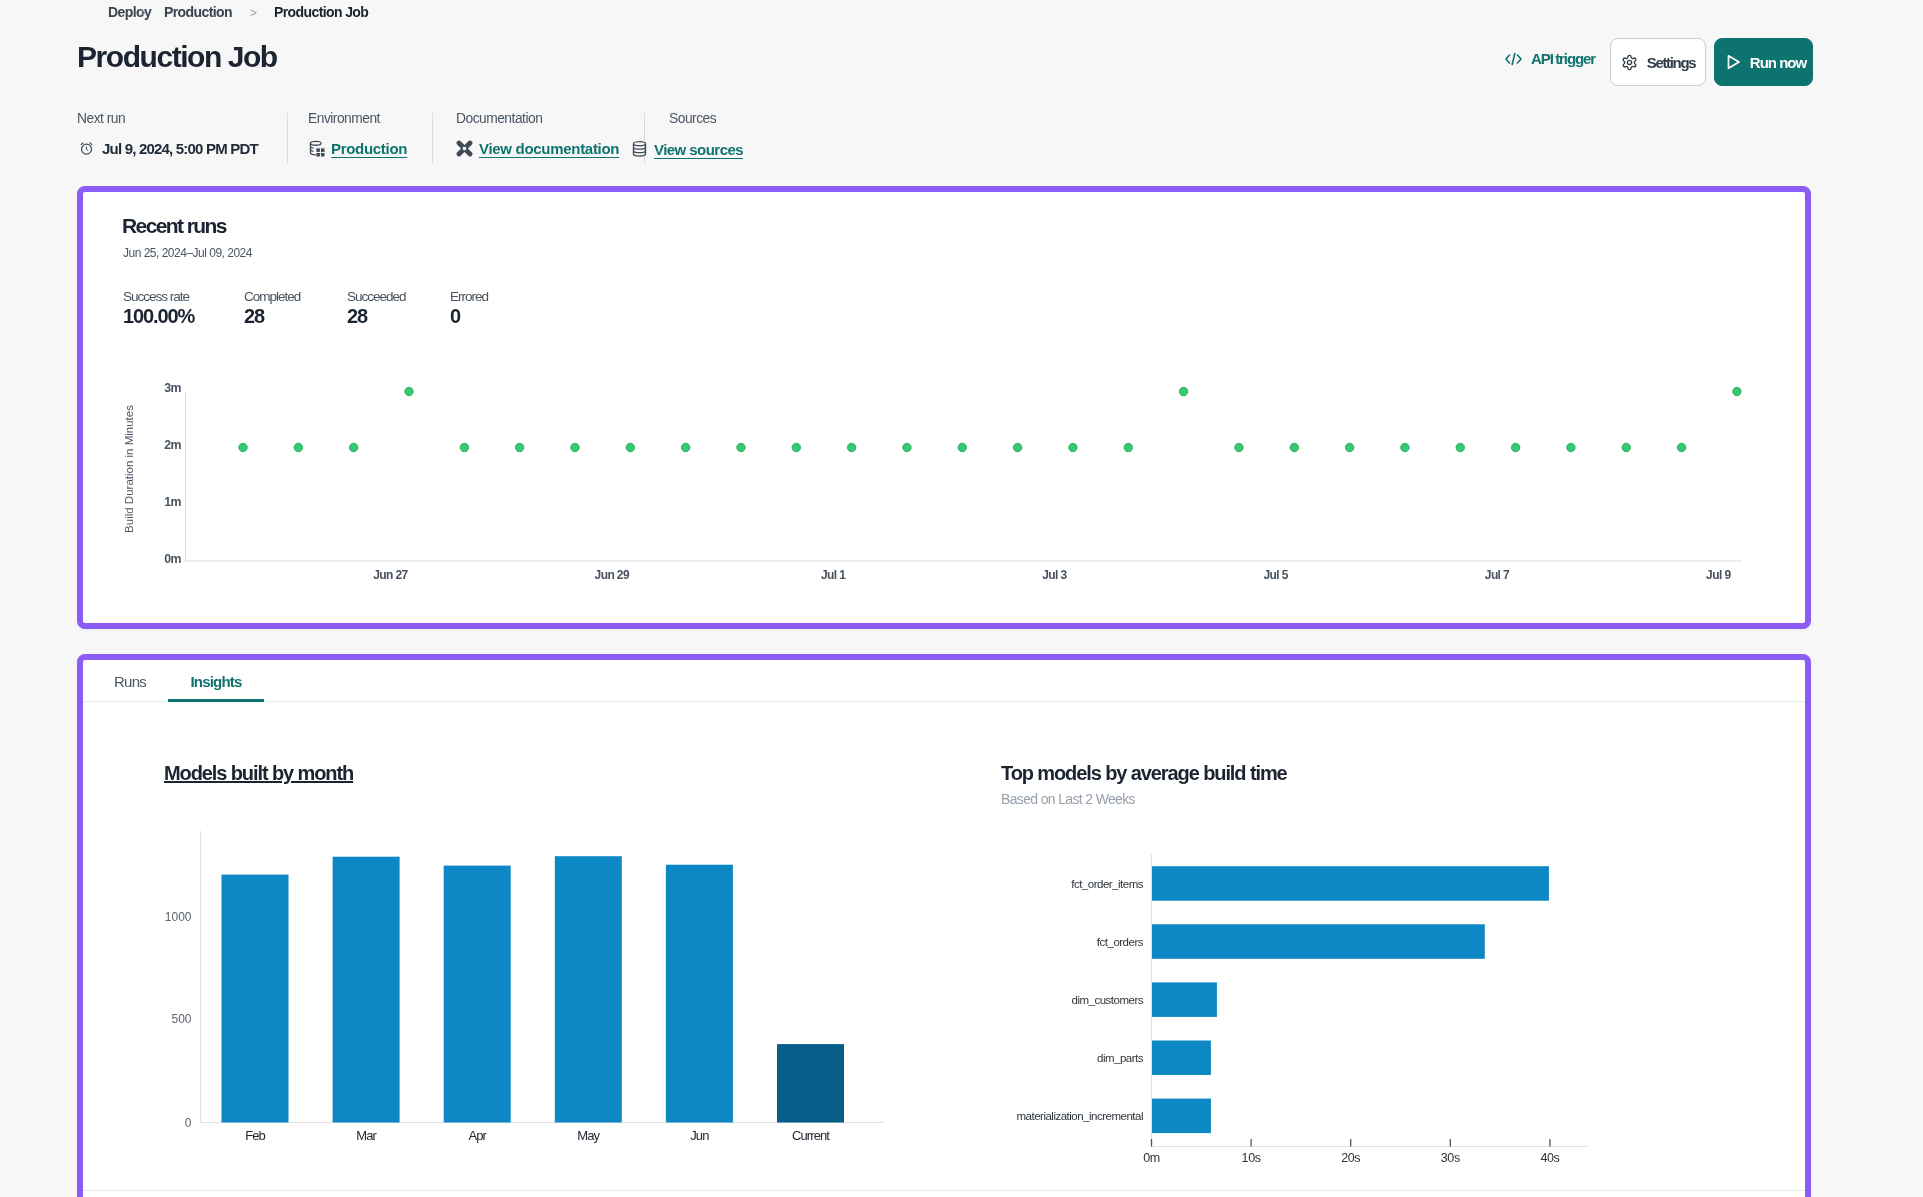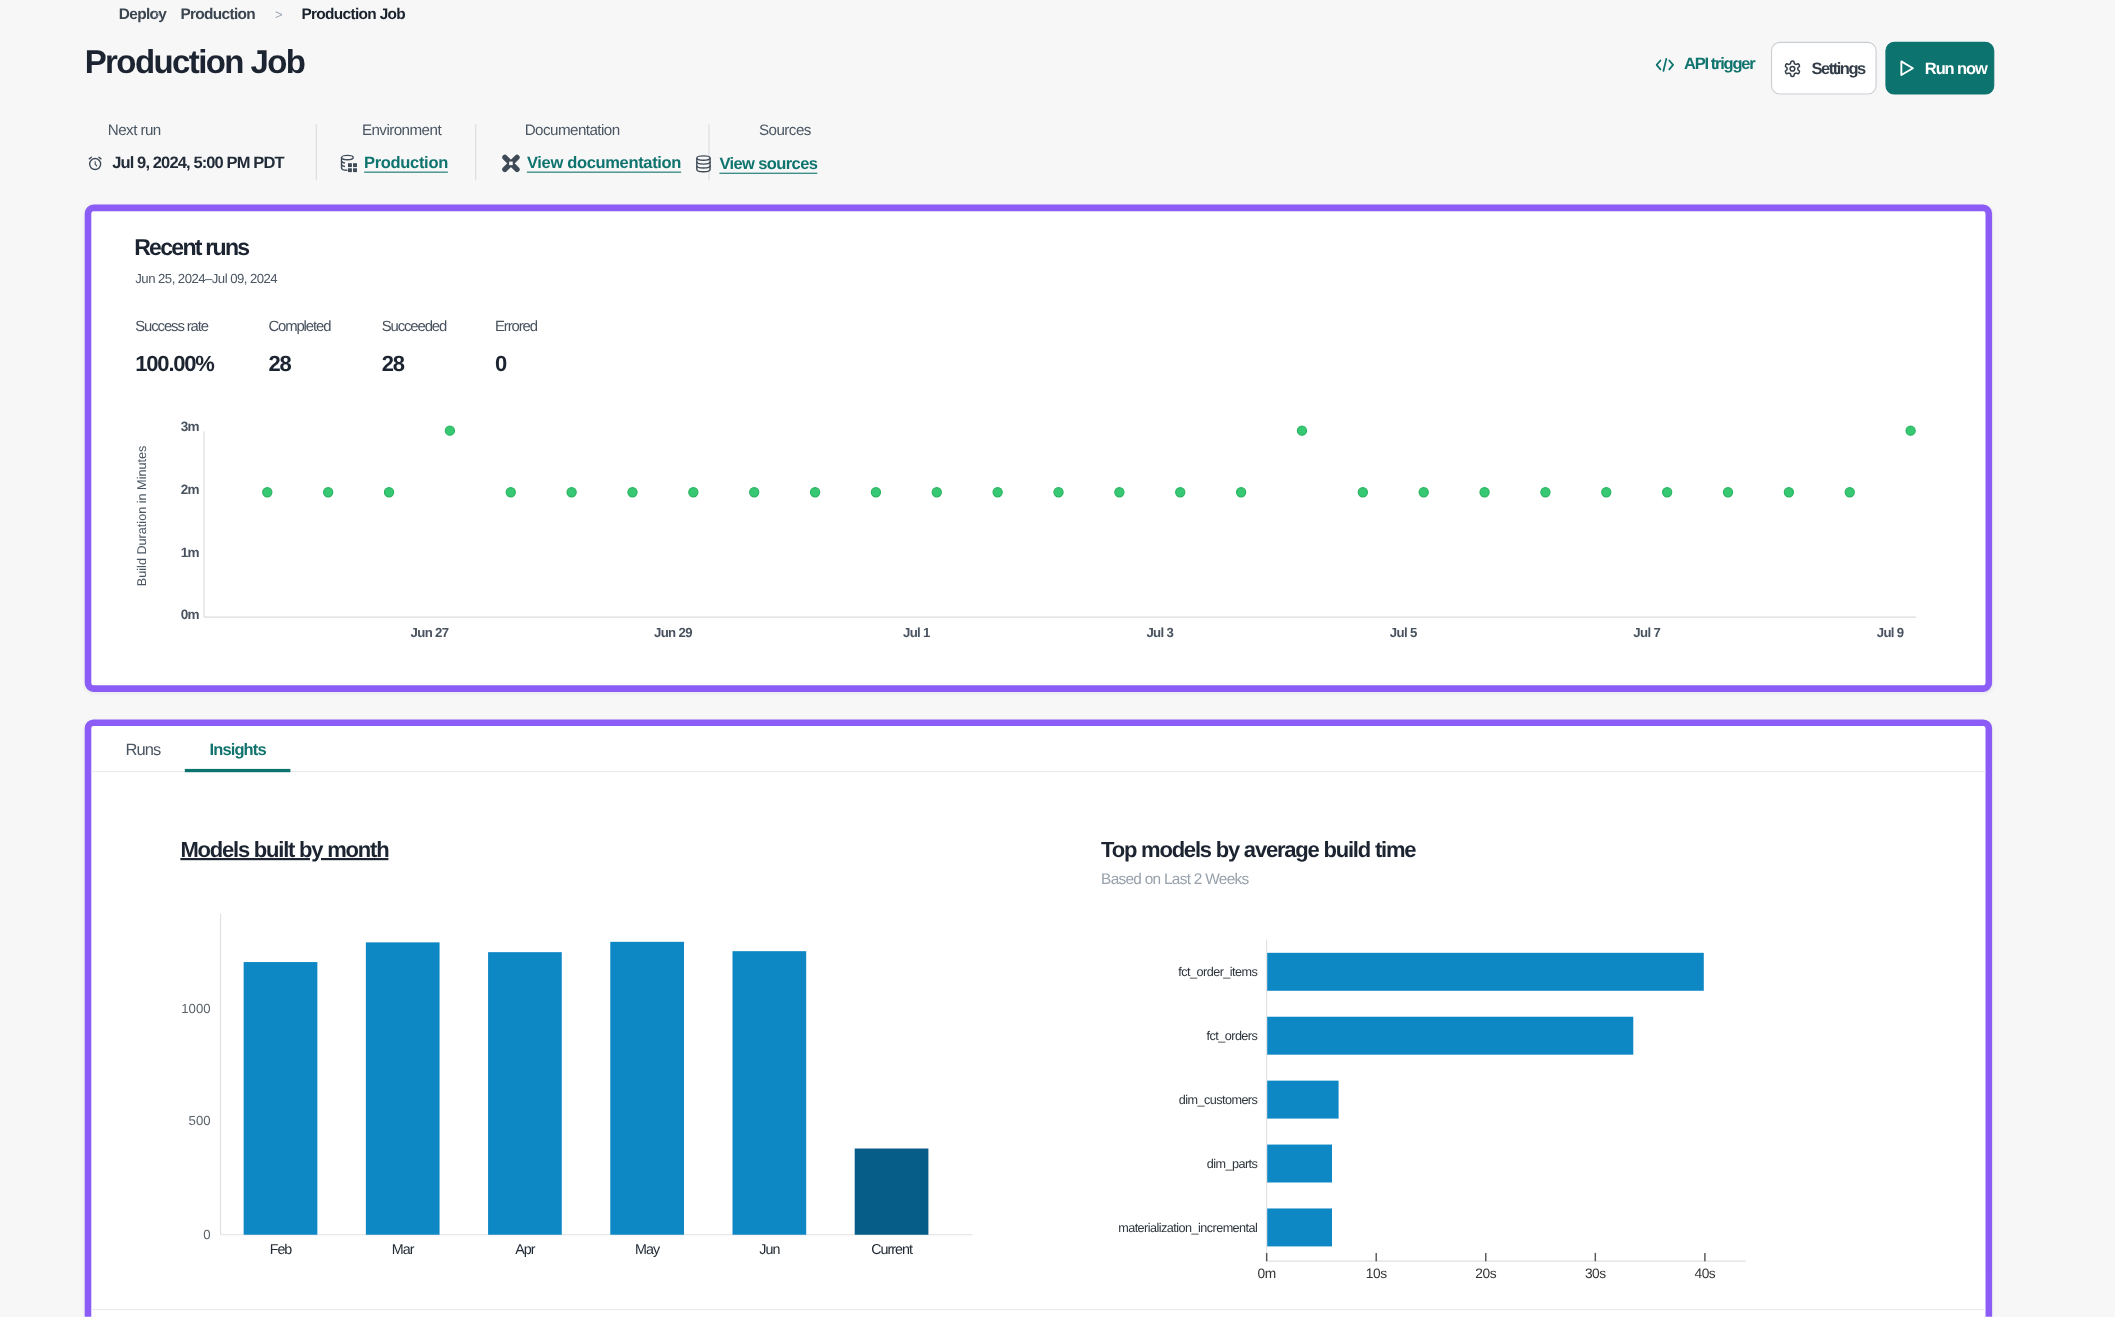--- a/index.html
+++ b/index.html
@@ -12,35 +12,35 @@
 .crumb.sep { color:#9aa5ae; font-weight:400; font-size:12px; top:6px; letter-spacing:0; }
 .crumb.cur { color:#1a222c; }
 .pagetitle { position:absolute; left:77px; top:40px; font-size:30px; font-weight:700; letter-spacing:-1.45px; color:#1c2431; }
 
 .apitrigger { position:absolute; left:1505px; top:50px; display:flex; align-items:center; gap:9px; color:#0f736e; font-size:15px; font-weight:600; letter-spacing:-1.1px; }
 .btn { position:absolute; top:38px; height:48px; border-radius:8px; display:flex; align-items:center; justify-content:center; gap:9px; font-size:15px; font-weight:600; }
 .btn-settings { left:1610px; width:96px; background:#fff; border:1px solid #c9ced3; color:#333d48; letter-spacing:-1.35px; }
 .btn-run { left:1714px; width:99px; background:#0d736e; color:#fff; border:1px solid #0d736e; letter-spacing:-1.0px; padding-left:5px; }
 
 
-.metalabel { position:absolute; top:111px; font-size:13.8px; color:#4b5663; letter-spacing:-0.5px;margin-left:21px; }
+.metalabel { position:absolute; top:111px; font-size:13.8px; color:#4b5663; letter-spacing:-0.5px; }
 .metaval { position:absolute; top:140px; display:flex; align-items:center; gap:8px; font-size:15px; font-weight:700; color:#222c38; letter-spacing:-0.8px;text-align:center; }
 .metalink { font-weight:600; color:#0f736e; text-decoration:underline; text-underline-offset:3px; letter-spacing:-0.3px; margin-left:-2px; }
 .vdiv { position:absolute; top:113px; width:1px; height:51px; background:#d9dcdf; }
 
 
 .card { position:absolute; left:77px; width:1734px; background:#fff; border:6px solid #8b5cf6; border-radius:8px; box-shadow:0 1px 3px rgba(16,24,40,.05); }
 #card1 { top:186px; height:443px; }
 #card2 { top:654px; height:560px; }
 
 
 .h2 { font-size:20px; font-weight:700; color:#1b2430; letter-spacing:-1.1px; }
 .daterange { position:absolute; left:40px; top:54px; font-size:12px; color:#4b5663; letter-spacing:-0.5px; }
 .stat-label { font-size:13.5px; color:#47525e; letter-spacing:-1.0px; }
-.stat-value { font-size:20px; font-weight:700; color:#1b2430; margin-top:16px; letter-spacing:-1.1px; }
+.stat-value { font-size:20px; font-weight:700; color:#1b2430; margin-top:1px; letter-spacing:-1.1px; }
 
 
 .tabrow { position:absolute; left:0; top:0; width:100%; height:42px; border-bottom:1px solid #e7e9ea; }
 .tab { position:absolute; top:0; height:42px; display:flex; align-items:center; justify-content:center; font-size:15px; letter-spacing:-0.8px; }
 .tab-runs { left:9px; width:76px; color:#4b5663; }
 .tab-insights { left:85px; width:96px; color:#10736d; font-weight:700; }
 .tab-insights::after { content:""; position:absolute; left:0; bottom:0; width:100%; height:3px; background:#0d736e; }
 
 svg text { font-family:"Liberation Sans",sans-serif; }
 </style>

